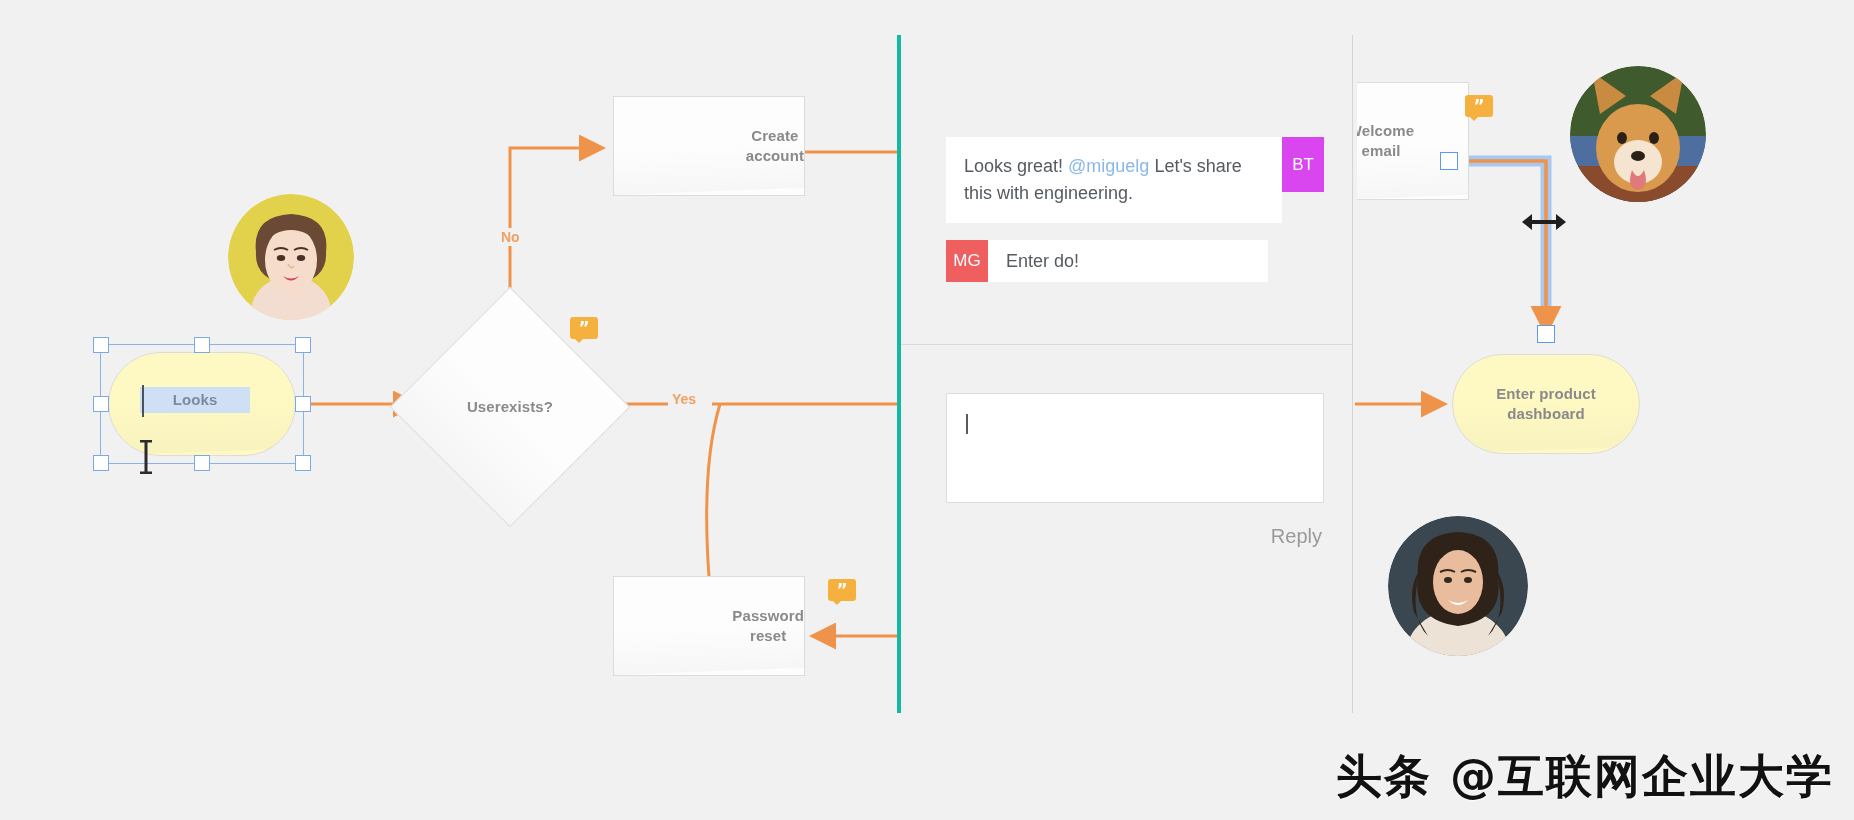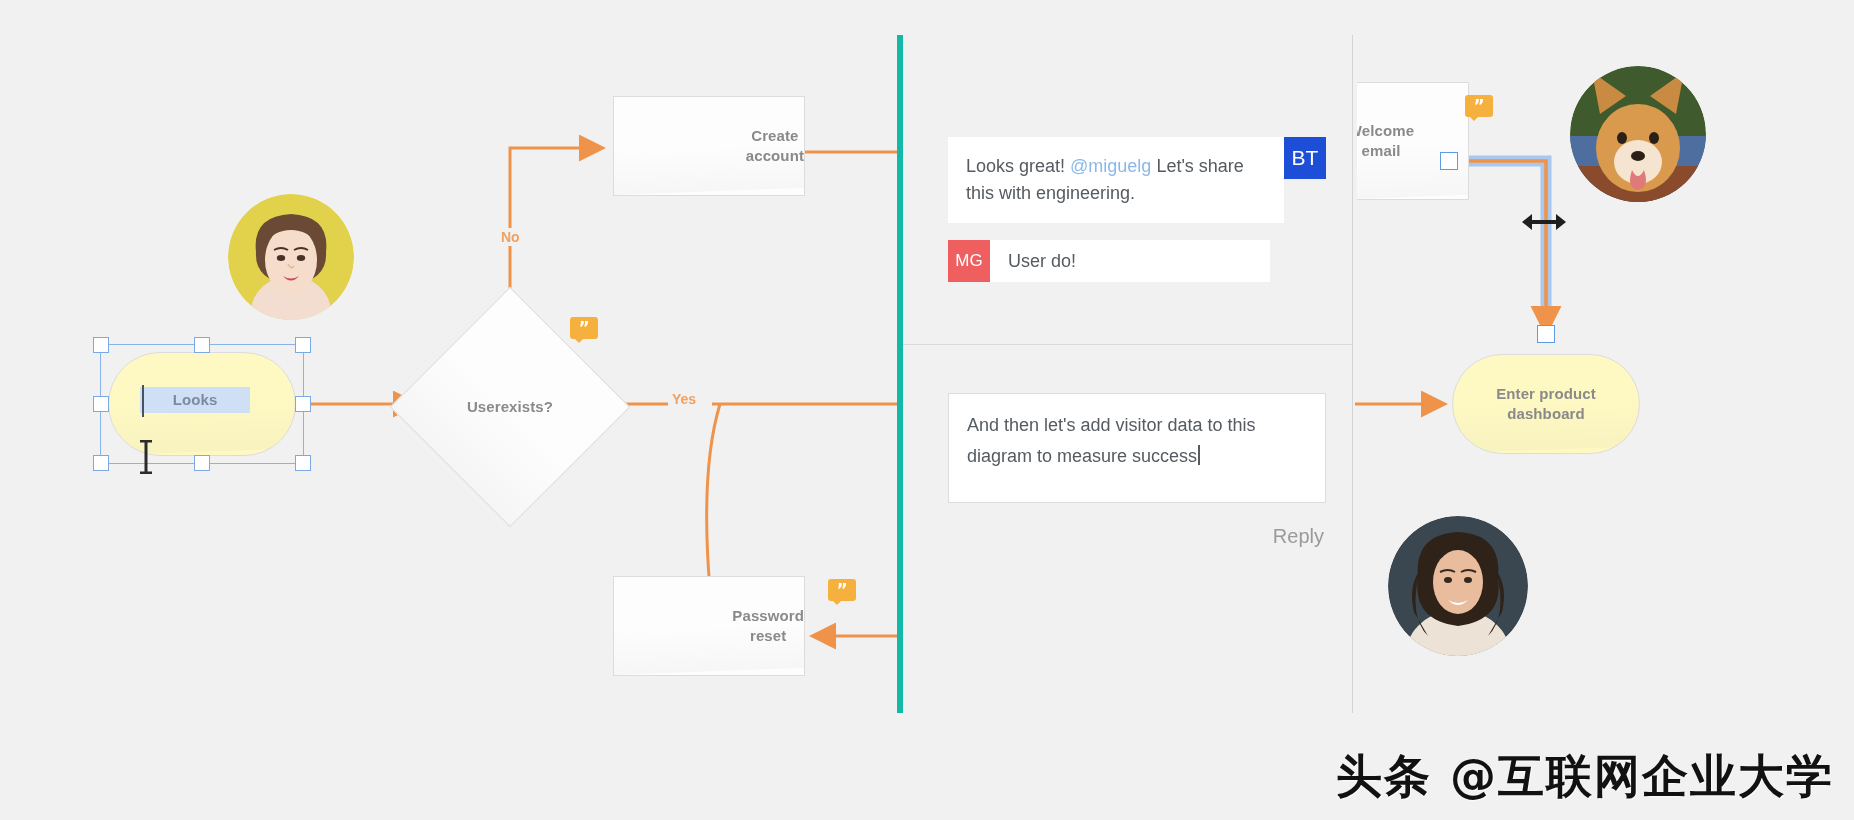--- a/index.html
+++ b/index.html
@@ -126,38 +126,38 @@
     border-top:5px solid #f6b03e;
   }
   #pin-diamond{left:570px;top:317px;}
   #pin-password{left:828px;top:579px;}
   #pin-welcome{left:1465px;top:95px;}
 
   
   #comment-panel{
     position:absolute;left:897px;top:35px;width:456px;height:678px;
     background:#f1f1f1;
-    border-left:6px solid #14b8a6;border-right:1px solid #d4d4d4;
+    border-left:4px solid #14b8a6;border-right:1px solid #d4d4d4;
     box-sizing:border-box;
     padding-left:17px;
   }
   #comment-thread-top{
     position:absolute;left:0;top:0;right:0;height:310px;
     border-bottom:1px solid #dadada;box-sizing:border-box;
   }
   .msg-row{position:absolute;display:flex;align-items:stretch;}
   #msg-1{left:45px;top:102px;width:378px;}
   #msg-1 .bubble{
     flex:1;background:#fff;padding:16px 18px;box-sizing:border-box;
     font-size:18px;line-height:27px;color:#555b60;
   }
   #msg-1 .avatar-initials{
-    width:42px;height:42px;background:#1d4ed8;color:#fff;
+    width:42px;height:55px;background:#d946ef;color:#fff;
     display:flex;align-items:center;justify-content:center;
-    font-size:21px;flex:none;
+    font-size:17px;flex:none;
   }
   #msg-2{left:45px;top:205px;width:322px;}
   #msg-2 .avatar-initials{
     width:42px;height:42px;background:#ef5f5f;color:#fff;
     display:flex;align-items:center;justify-content:center;
     font-size:17px;flex:none;
   }
   #msg-2 .bubble{
     flex:1;background:#fff;padding:10px 18px;box-sizing:border-box;
     font-size:18px;line-height:22px;color:#555b60;display:flex;align-items:center;
@@ -311,25 +311,25 @@
 
     <div class="msg-row" id="msg-1">
       <div class="bubble">
         <span>Looks great! </span><span class="mention">@miguelg</span><span> Let's share this with engineering.</span>
       </div>
       <div class="avatar-initials">BT</div>
     </div>
 
     <div class="msg-row" id="msg-2">
       <div class="avatar-initials">MG</div>
-      <div class="bubble">User do!</div>
+      <div class="bubble">Enter do!</div>
     </div>
 
     <div id="reply-composer">
-      <div id="reply-textarea" placeholder="Reply…"><span>And then let's add visitor data to this diagram to measure success</span><span id="reply-caret"></span></div>
+      <div id="reply-textarea" placeholder="Reply…"><span id="reply-caret"></span></div>
       <div id="reply-button">Reply</div>
     </div>
   </div>
 
   <div class="photo" id="photo-yellow">
     <svg viewBox="0 0 126 126" width="126" height="126">
       <circle cx="63" cy="63" r="63" fill="#e2d14a"></circle>
       <ellipse cx="63" cy="118" rx="40" ry="36" fill="#f3ddd0"></ellipse>
       <path d="M28,58 Q24,22 63,20 Q102,22 98,58 Q100,86 63,92 Q26,86 28,58 Z" fill="#6b4a35"></path>
       <ellipse cx="63" cy="66" rx="26" ry="34" fill="#f6dccb"></ellipse>

